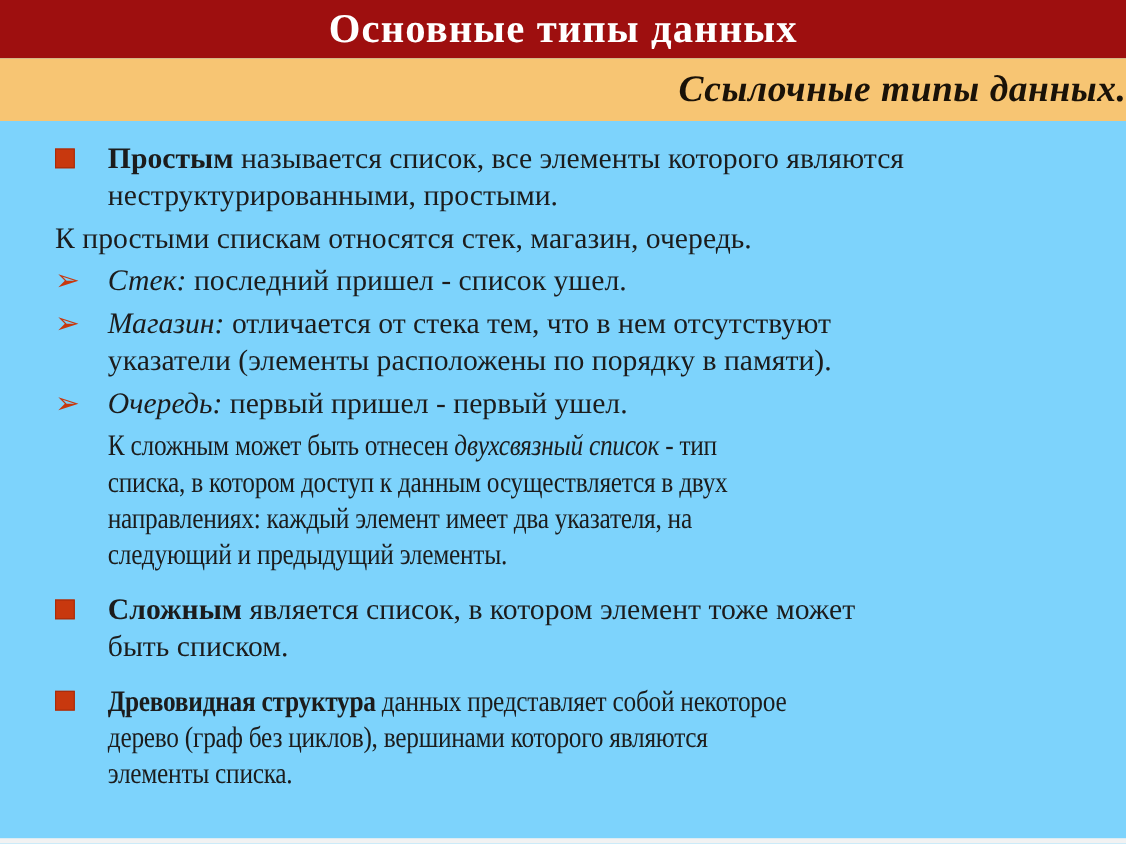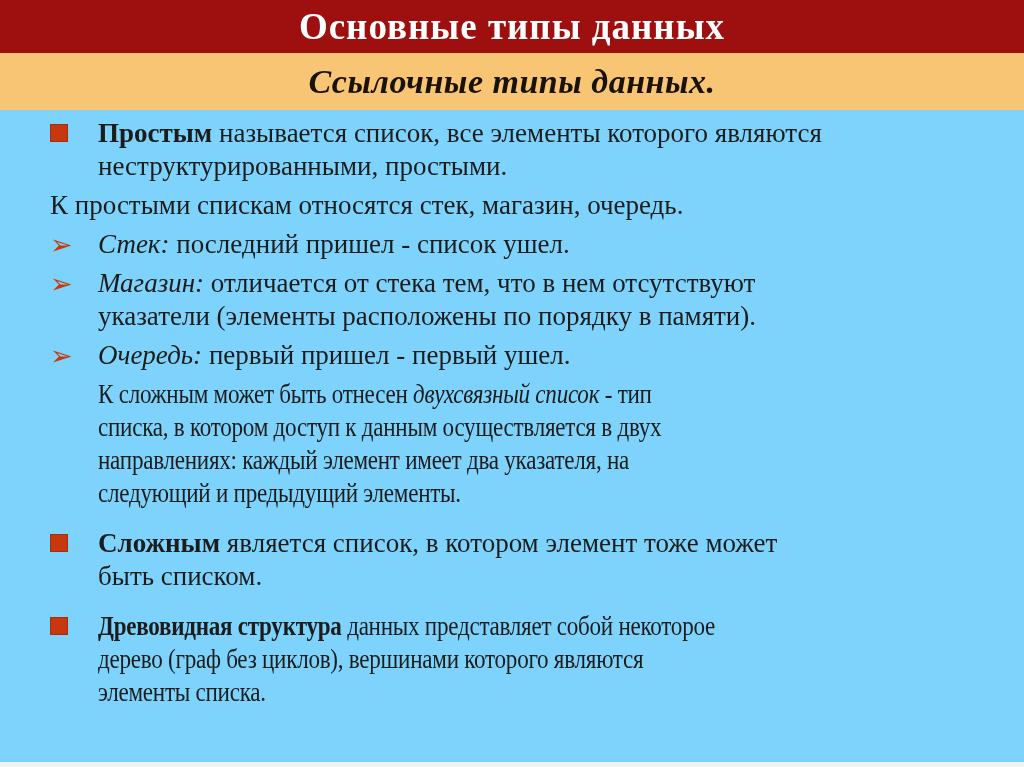--- a/index.html
+++ b/index.html
@@ -28,33 +28,33 @@
     font-size: 37px;
     font-weight: bold;
     letter-spacing: 1px;
     line-height: 1;
   }
   .subtitle-bar {
     height: 57px;
     background: var(--subtitle-bg, #F7C573);
     display: flex;
     align-items: center;
-    justify-content: center;
+    justify-content: flex-end;
   }
   .subtitle-bar h2 {
     margin: 0;
     color: var(--subtitle-text, #1A1208);
     font-size: 34px;
     font-weight: bold;
     font-style: italic;
     line-height: 1;
     letter-spacing: 0.5px;
   }
   .content {
-    padding: 7px 20px 0 50px;
+    padding: 18px 20px 0 50px;
     font-size: 27px;
     line-height: 33px;
     color: var(--body-text, #1C1C1C);
   }
   .row {
     display: flex;
     margin: 0 0 6px 0;
   }
   .row.gap-large { margin-top: 17px; }
   .row.gap-small { margin-top: 2px; }

